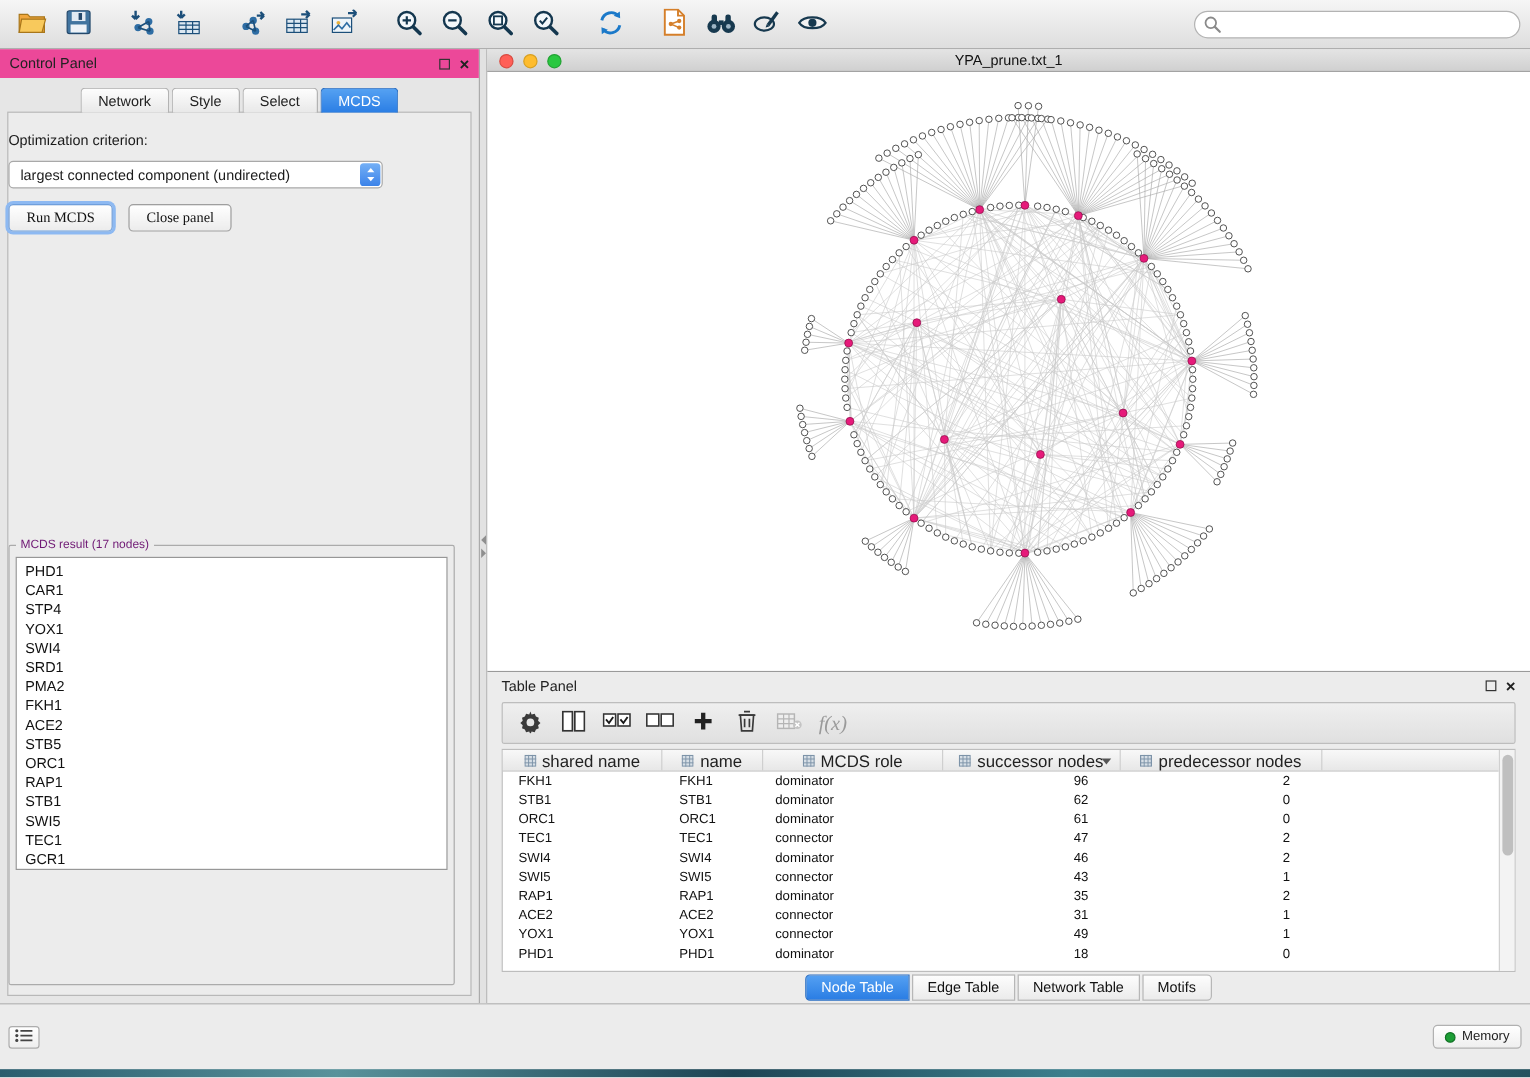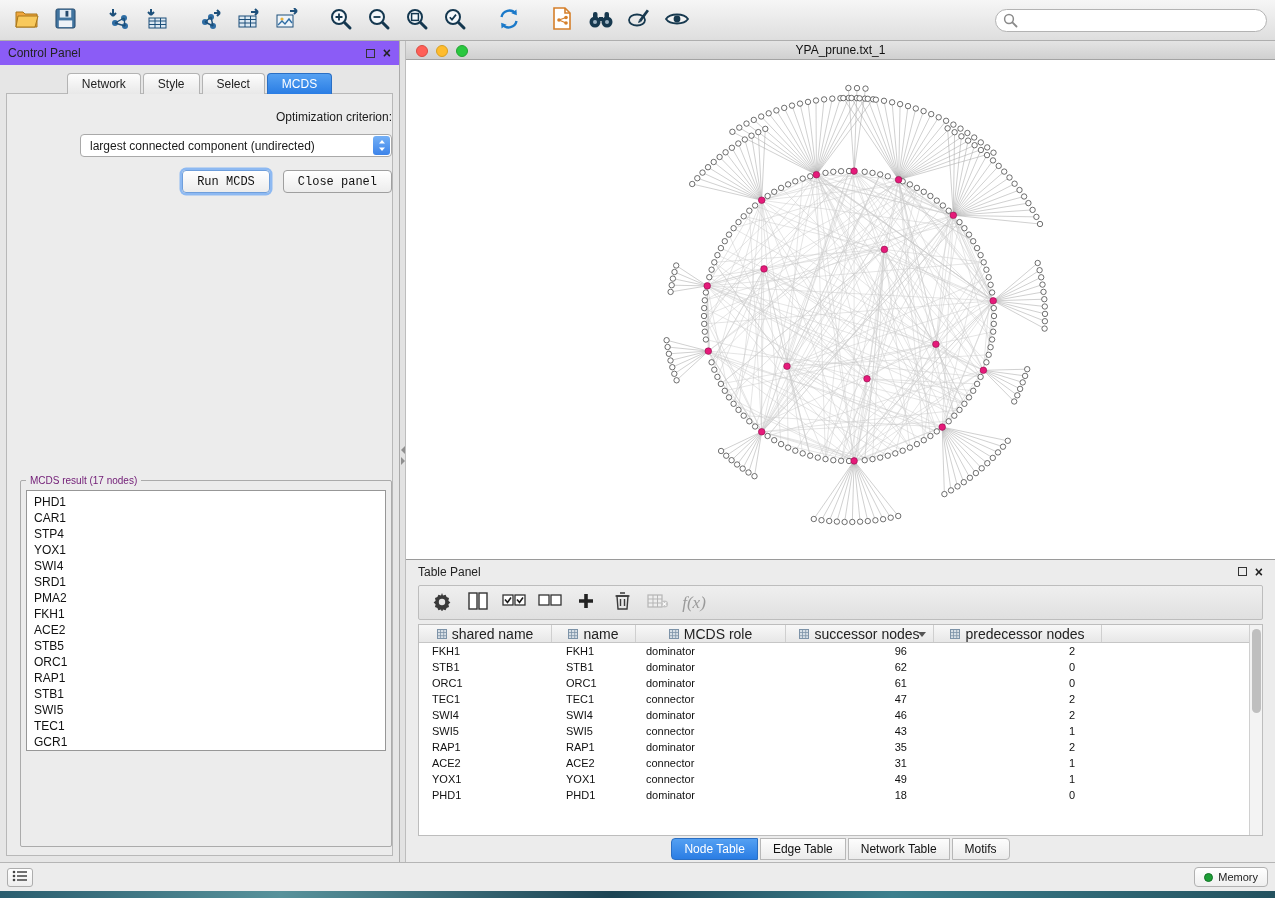--- a/index.html
+++ b/index.html
@@ -15,40 +15,40 @@
   .searchbox { margin-left:auto; position:relative; }
   .searchbox input { width:272px; height:23px; border:1px solid #b3b3b3; border-radius:12px; background:#fff;
                      padding:0 8px 0 26px; font-size:12px; outline:none; font-family:"Liberation Sans",sans-serif;}
   .search-mag { position:absolute; left:8px; top:4px; }
 
   
   .main { flex:1; display:flex; min-height:0; }
 
   
   .left { flex:0 0 400px; display:flex; flex-direction:column; background:#e6e6e6; border-right:1px solid #ababab; }
-  .panel-titlebar { flex:0 0 24px; display:flex; align-items:center; padding:0 8px; background:#8b5cf6; }
+  .panel-titlebar { flex:0 0 24px; display:flex; align-items:center; padding:0 8px; background:#ec4899; }
   .panel-title { font-size:12px; color:#222; }
   .panel-ctrls { margin-left:auto; display:flex; gap:8px; align-items:center; }
   .wbox { width:9px; height:9px; border:1.4px solid #333; display:inline-block; }
   .wx { font-size:14px; font-weight:bold; color:#222; line-height:10px; }
 
   .cp-tabs { display:flex; justify-content:center; gap:2px; margin-top:8px; position:relative; z-index:2; }
   .cp-tab { padding:3px 14px; font-size:12px; background:linear-gradient(#fdfdfd,#e8e8e8); border:1px solid #b3b3b3;
             border-bottom:none; border-radius:4px 4px 0 0; color:#222; }
   .cp-tab.active { background:linear-gradient(#55a1f2,#2a7de4); color:#fff; border-color:#2a6fc4; }
   .cp-content { flex:1; margin:0 6px 6px 6px; border:1px solid #b8b8b8; background:#ececec; margin-top:-1px;
-                display:flex; flex-direction:column; align-items:flex-end; padding-top:16px; }
+                display:flex; flex-direction:column; align-items:flex-start; padding-top:16px; }
   .opt-label { font-size:12px; color:#1a1a1a; margin-bottom:10px; }
   .combo { width:312px; height:23px; background:#fff; border:1px solid #a9a9a9; border-radius:4px;
            display:flex; align-items:center; padding-left:9px; font-size:12px; }
   .combo-btn { width:17px; height:19px; margin-left:auto; margin-right:1px; border-radius:3px;
                background:linear-gradient(#74b0f6,#3c83e9); display:flex; align-items:center; justify-content:center; }
   .btnrow { display:flex; gap:13px; margin-top:13px; }
   .pbtn { height:23px; padding:0 14px; font-size:12px; background:linear-gradient(#ffffff,#ececec);
-          border:1px solid #9f9f9f; border-radius:4px; color:#111; font-family:Liberation Mono, monospace;}
+          border:1px solid #9f9f9f; border-radius:4px; color:#111; font-family:Liberation Serif, serif;}
   .pbtn.focused { box-shadow:0 0 0 2.5px #8db9f2; border-color:#6f9fdc; }
   .cp-spacer { flex:1; }
   .result-box { width:372px; height:372px; border:1px solid #ababab; border-radius:2px; margin-bottom:8px;
                 padding:4px 5px 6px 5px; background:#ececec; }
   .result-box legend { font-size:10px; padding:0 4px; color:#701a75; }
   .result-list { width:100%; height:100%; background:#fff; border:1px solid #979797; overflow:hidden;
                  padding:3px 0 0 7px; }
   .result-item { font-size:12px; line-height:16px; color:#111; }
 
   
@@ -96,21 +96,21 @@
 
   .tp-tabs { flex:0 0 26px; display:flex; align-items:center; justify-content:center; gap:2px; }
   .tp-tab { padding:3px 12px; font-size:12px; background:linear-gradient(#fdfdfd,#ebebeb); border:1px solid #b7b7b7;
             color:#111; }
   .tp-tab:first-child { border-radius:4px 0 0 4px; }
   .tp-tab:last-child { border-radius:0 4px 4px 0; }
   .tp-tab.active { background:linear-gradient(#54a0f2,#2a7de4); color:#fff; border-color:#2a6fc4; }
 
   
   .status { flex:0 0 28px; background:#ececec; border-top:1px solid #b5b5b5; display:flex; align-items:center;
-            justify-content:space-between; padding:4px 7px; }
+            justify-content:space-between; padding:17px 7px; }
   .listbtn { width:26px; height:19px; border:1px solid #adadad; border-radius:3px; background:linear-gradient(#fff,#eee);
              display:flex; align-items:center; justify-content:center; }
   .membtn { height:20px; border:1px solid #b1b1b1; border-radius:4px; background:linear-gradient(#fff,#efefef);
             display:flex; align-items:center; gap:5px; padding:0 9px; font-size:11px; color:#222; }
   .memdot { width:9px; height:9px; border-radius:50%; background:#1d9e36; border:1px solid #127326; }
   .desktop { flex:0 0 7px; background:linear-gradient(90deg,#2a5d6e,#58929b 22%,#1d4454 48%,#3c7f8d 70%,#24525f); }
 </style>
 </head>
 <body>
 

